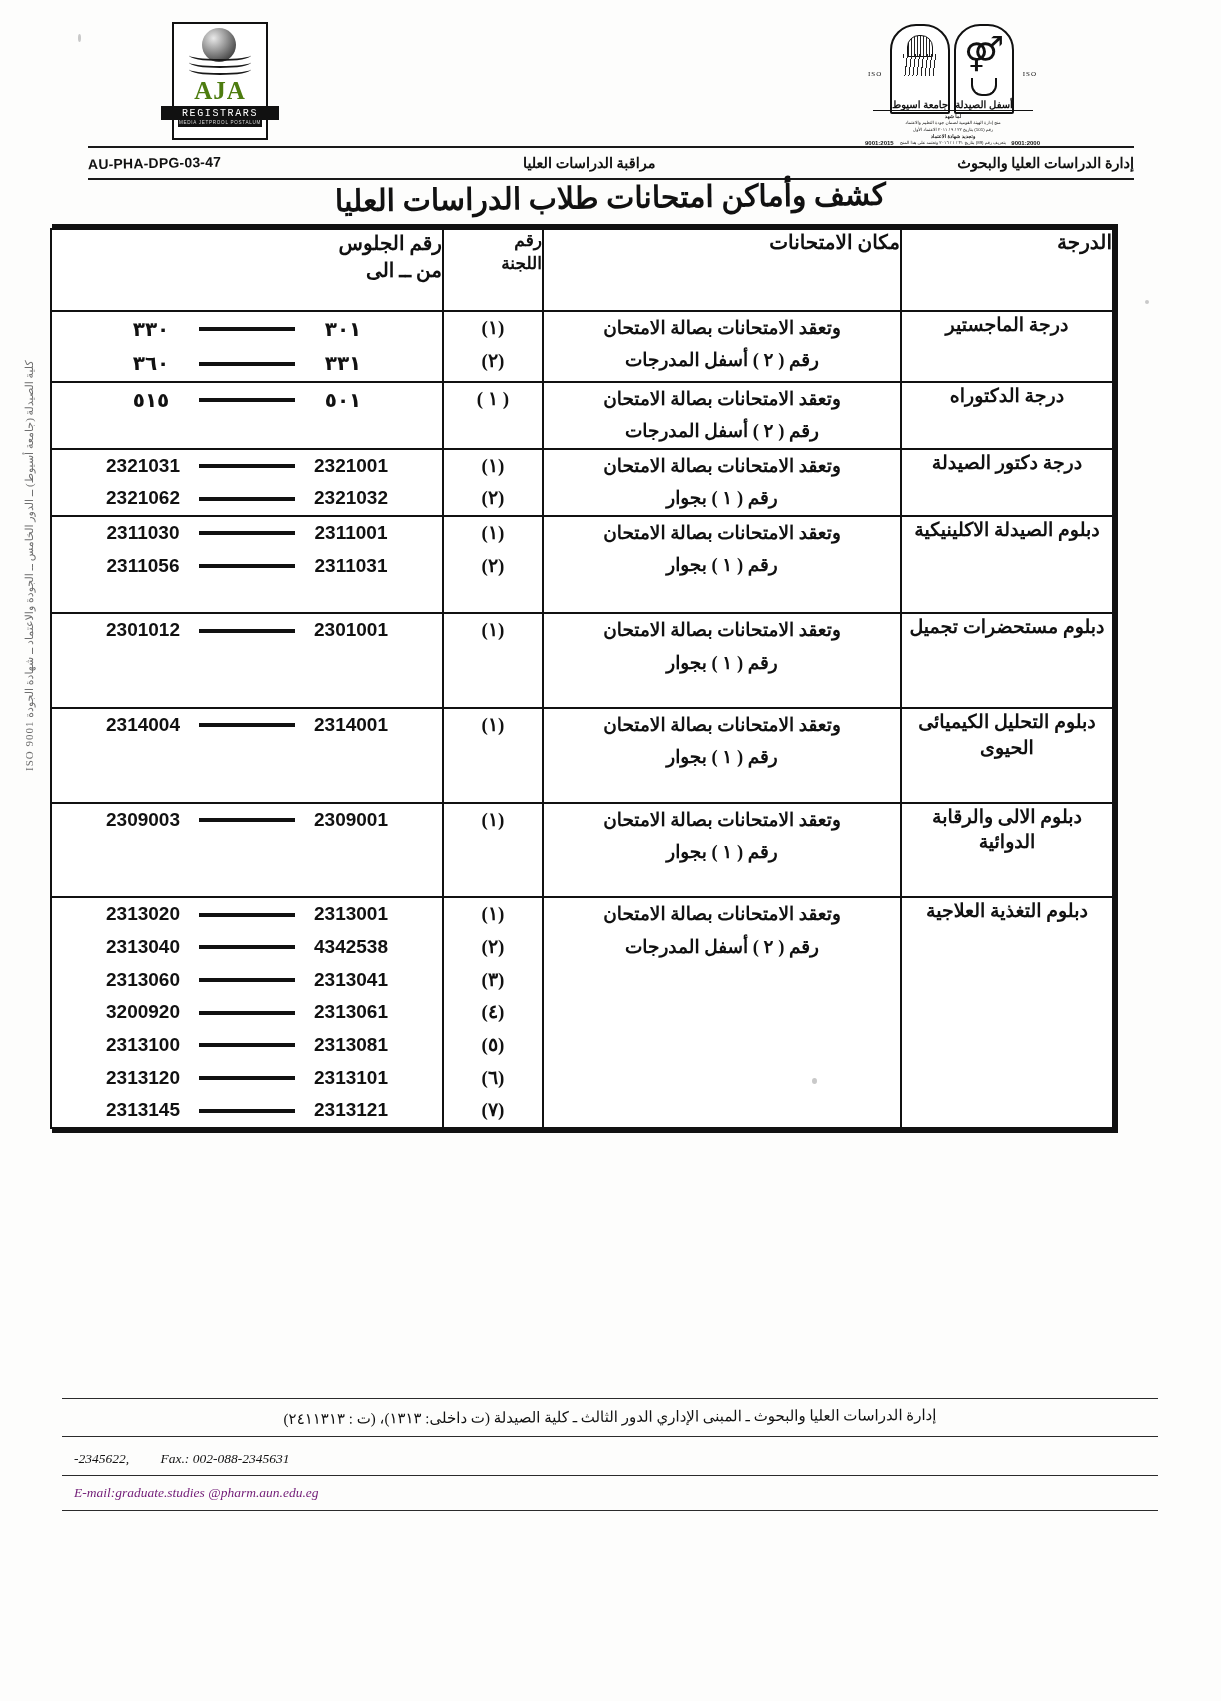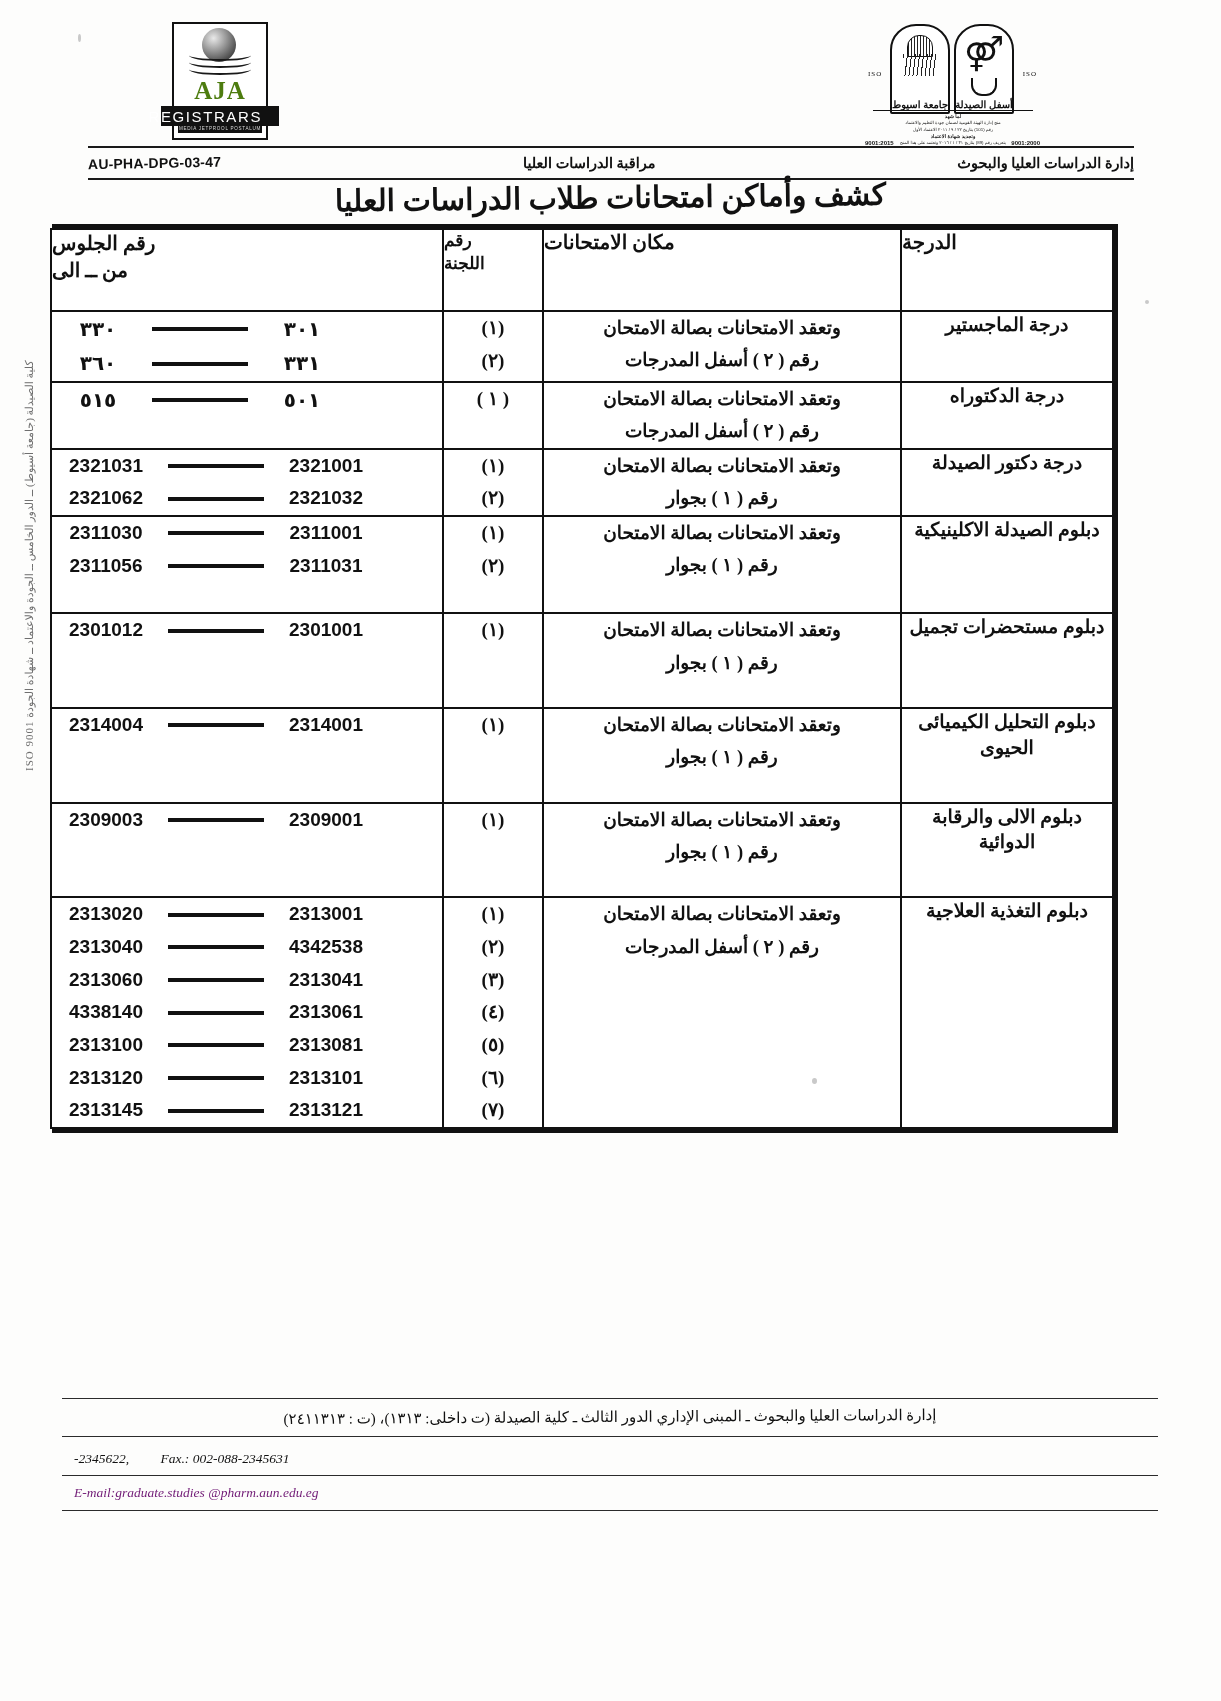--- a/index.html
+++ b/index.html
@@ -78,25 +78,25 @@
     letter-spacing: 1px;
     line-height: 1;
     margin-top: 2px;
     color: #4d7c0f;
   }
   .aja-bar {
     margin-top: 3px;
     width: 84px;
     background: #111;
     color: #fff;
-    font-size: 15px;
+    font-size: 10px;
     letter-spacing: 1.6px;
     text-align: center;
     padding: 2px 17px 1px;
-    font-family: Liberation Sans, sans-serif;
+    font-family: Liberation Mono, monospace;
   }
   .aja-sub {
     width: 84px;
     background: #111;
     color: #d8d8d8;
     font-size: 4.6px;
     letter-spacing: .7px;
     text-align: center;
     padding-bottom: 2px;
   }
@@ -272,21 +272,21 @@
     vertical-align: top;
     padding: 0;
     background: #fff;
   }
   .col-degree  { width: 212px; }
   .col-place   { width: 358px; }
   .col-comm    { width: 100px; }
   .col-seats   { width: 392px; }
 
   thead th {
-    text-align: left;
+    text-align: right;
     font-family: "Liberation Serif", serif;
     font-weight: 700;
     font-size: 20px;
     color: #111;
     height: 80px;
     padding: 10px 4px;
   }
   thead th .stack { line-height: 1.35; }
   .th-comm { font-size: 17px; line-height: 1.2; }
 
@@ -317,22 +317,22 @@
     padding: 10px 2px;
   }
   td.comm .cnum { line-height: 1.72; }
   td.seats {
     padding: 10px 14px 10px 10px;
   }
 
   .range {
     display: flex;
     align-items: center;
-    justify-content: flex-start;
-    gap: 8px;
+    justify-content: center;
+    gap: 2px;
     direction: ltr;
     line-height: 1.72;
     font-family: "Liberation Sans", sans-serif;
     font-weight: 700;
     font-size: 19px;
     color: #111;
   }
   .range .to,
   .range .from {
     min-width: 108px;
@@ -670,21 +670,21 @@
                 <span class="to">2313040</span>
                 <span class="dash"></span>
                 <span class="from">4342538</span>
               </div>
               <div class="range">
                 <span class="to">2313060</span>
                 <span class="dash"></span>
                 <span class="from">2313041</span>
               </div>
               <div class="range">
-                <span class="to">4338140</span>
+                <span class="to">3200920</span>
                 <span class="dash"></span>
                 <span class="from">2313061</span>
               </div>
               <div class="range">
                 <span class="to">2313100</span>
                 <span class="dash"></span>
                 <span class="from">2313081</span>
               </div>
               <div class="range">
                 <span class="to">2313120</span>

